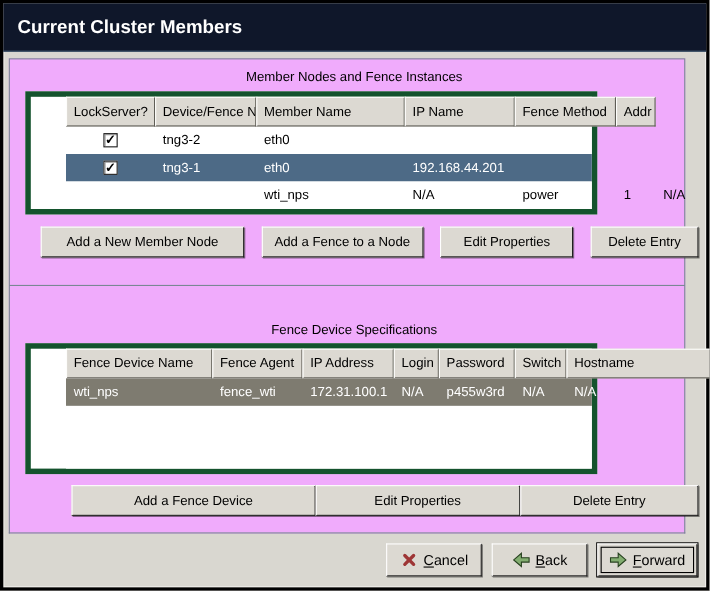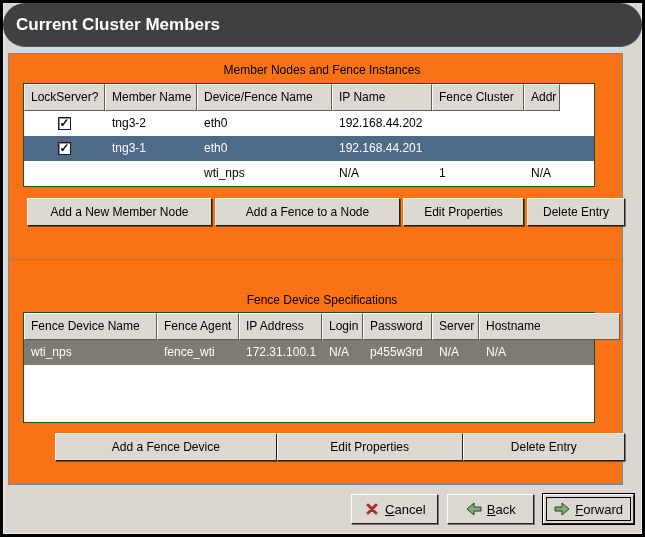--- a/index.html
+++ b/index.html
@@ -3,36 +3,35 @@
 <meta charset="utf-8">
 <style>
   * { margin:0; padding:0; box-sizing:border-box; font-family:"Liberation Sans", sans-serif; }
   html,body { background:#888; }
   .window {
     position:relative; width:645px; height:537px;
     border:3px solid #000; background:#d9d7d0;
     box-shadow: inset 1px 0 0 #efeeea, inset -1px 0 0 #efeeea, inset 0 -1px 0 #efeeea;
   }
   .titlebar {
-    height:44px; background:#404040; color:#fff;
+    height:44px; background:#0f172a; color:#fff;
     font-size:17px; font-weight:bold; line-height:44px; padding-left:13px;
     border-bottom:1px solid #3f586f;
-    border-radius:22px;
   }
   .frames { margin:6px 19px 0 5px; }
   .frame {
-    background:#f97316; border:1px solid #7a8794;
+    background:#f0abfc; border:1px solid #7a8794;
   }
   .frame-a { height:207px; }
   .frame-b { height:225px; border-top:none; }
   .caption { font-size:12px; color:#000; text-align:center; width:598px; margin-left:14px; }
   .caption-a { padding-top:9px; }
   .caption-b { padding-top:33px; }
 
-  .tbl { width:572px; margin:6px 0 0 14px; border:1px solid #14532d; background:#fff; }
+  .tbl { width:520px; margin:6px 0 0 14px; border:5px solid #14532d; background:#fff;padding-left:32px; }
   .tbl-b { margin-top:5px; }
   .grid7 { display:grid; }
   .t1 { grid-template-columns:81px 92px 135px 100px 92px 36px 60px; }
   .t2 { grid-template-columns:133px 82px 83px 41px 69px 47px 141px; }
   .hcell {
     height:27px; line-height:25px; font-size:12px; color:#000;
     background:#dcd9d2; padding-left:6px; overflow:hidden; white-space:nowrap;
     border-top:1px solid #fdfdfb; border-left:1px solid #fdfdfb;
     border-right:1px solid #5f5d56; border-bottom:1px solid #5f5d56;
   }
@@ -42,31 +41,31 @@
   .bcell { padding-left:7px; overflow:hidden; white-space:nowrap; }
   .ckcell { display:flex; align-items:center; justify-content:center; padding:0; }
   .checkbox {
     width:13px; height:13px; background:#fff; border:1px solid #1a1a1a;
     box-shadow: inset 1px 1px 0 #9a9a9a;
     display:flex; align-items:center; justify-content:center;
   }
   .checkmark { font-size:12px; font-weight:bold; color:#000; line-height:11px; }
   .t2-filler { height:57px; background:#fff; }
 
-  .btnrow { display:flex; width:598px; margin-left:18px; justify-content:space-between; }
+  .btnrow { display:flex; width:598px; margin-left:28px; justify-content:space-between; }
   .btnrow-a { margin-top:11px; }
   .btnrow-b { margin-top:10px;padding-left:28px; }
   .gbtn {
     height:28px; font-size:12px; color:#000; background:#dcd9d2;
     border-top:1px solid #fefefe; border-left:1px solid #fefefe;
     border-right:1px solid #1f1f1f; border-bottom:1px solid #1f1f1f;
     box-shadow: 1px 1px 0 rgba(0,0,0,0.45);
     display:flex; align-items:center; justify-content:center; cursor:default;
   }
-  .w1 { width:185px; } .w2 { width:185px; } .w3 { width:121px; } .w4 { width:98px; }
+  .w1 { width:185px; } .w2 { width:147px; } .w3 { width:121px; } .w4 { width:98px; }
   .v1 { width:224px; } .v2 { width:188px; } .v3 { width:164px; }
 
   .bottombar { display:flex; justify-content:flex-end; gap:9px; padding:9px 8px 0 0; }
   .fbtn {
     position:relative; height:30px; min-width:87px; padding:0 10px;
     font-size:13px; color:#000; background:#dcd9d2;
     border-top:1px solid #fefefe; border-left:1px solid #fefefe;
     border-right:1px solid #1f1f1f; border-bottom:1px solid #1f1f1f;
     box-shadow: 1px 1px 0 rgba(0,0,0,0.45);
     display:flex; align-items:center; justify-content:center; gap:5px; cursor:default;
@@ -89,36 +88,35 @@
   </div>
 
   <div class="frames">
 
     <div class="frame frame-a">
       <div class="caption caption-a">Member Nodes and Fence Instances</div>
 
       <div class="tbl">
         <div class="grid7 t1">
           <div class="hcell">LockServer?</div>
+          <div class="hcell">Device/Fence Name</div>
           <div class="hcell">Member Name</div>
-          <div class="hcell">Device/Fence Name</div>
           <div class="hcell">IP Name</div>
-          <div class="hcell">Fence Cluster</div>
+          <div class="hcell">Fence Method</div>
           <div class="hcell">Addr</div>
         </div>
 
         <div class="grid7 t1 trow">
           <div class="ckcell">
             <div class="checkbox">
               <span class="checkmark">✓</span>
             </div>
           </div>
           <div class="bcell">tng3-2</div>
           <div class="bcell">eth0</div>
-          <div class="bcell">192.168.44.202</div>
           <div class="bcell"></div>
           <div class="bcell"></div>
           <div class="bcell"></div>
         </div>
 
         <div class="grid7 t1 trow sel-active">
           <div class="ckcell">
             <div class="checkbox">
               <span class="checkmark">✓</span>
             </div>
@@ -129,20 +127,21 @@
           <div class="bcell"></div>
           <div class="bcell"></div>
           <div class="bcell"></div>
         </div>
 
         <div class="grid7 t1 trow">
           <div class="ckcell"></div>
           <div class="bcell"></div>
           <div class="bcell">wti_nps</div>
           <div class="bcell">N/A</div>
+          <div class="bcell">power</div>
           <div class="bcell">1</div>
           <div class="bcell">N/A</div>
         </div>
       </div>
 
       <div class="btnrow btnrow-a">
         <button class="gbtn w1">Add a New Member Node</button>
         <button class="gbtn w2">Add a Fence to a Node</button>
         <button class="gbtn w3">Edit Properties</button>
         <button class="gbtn w4">Delete Entry</button>
@@ -152,21 +151,21 @@
     <div class="frame frame-b">
       <div class="caption caption-b">Fence Device Specifications</div>
 
       <div class="tbl tbl-b">
         <div class="grid7 t2">
           <div class="hcell">Fence Device Name</div>
           <div class="hcell">Fence Agent</div>
           <div class="hcell">IP Address</div>
           <div class="hcell">Login</div>
           <div class="hcell">Password</div>
-          <div class="hcell">Server</div>
+          <div class="hcell">Switch</div>
           <div class="hcell">Hostname</div>
         </div>
 
         <div class="grid7 t2 trow sel-inactive">
           <div class="bcell">wti_nps</div>
           <div class="bcell">fence_wti</div>
           <div class="bcell">172.31.100.1</div>
           <div class="bcell">N/A</div>
           <div class="bcell">p455w3rd</div>
           <div class="bcell">N/A</div>

